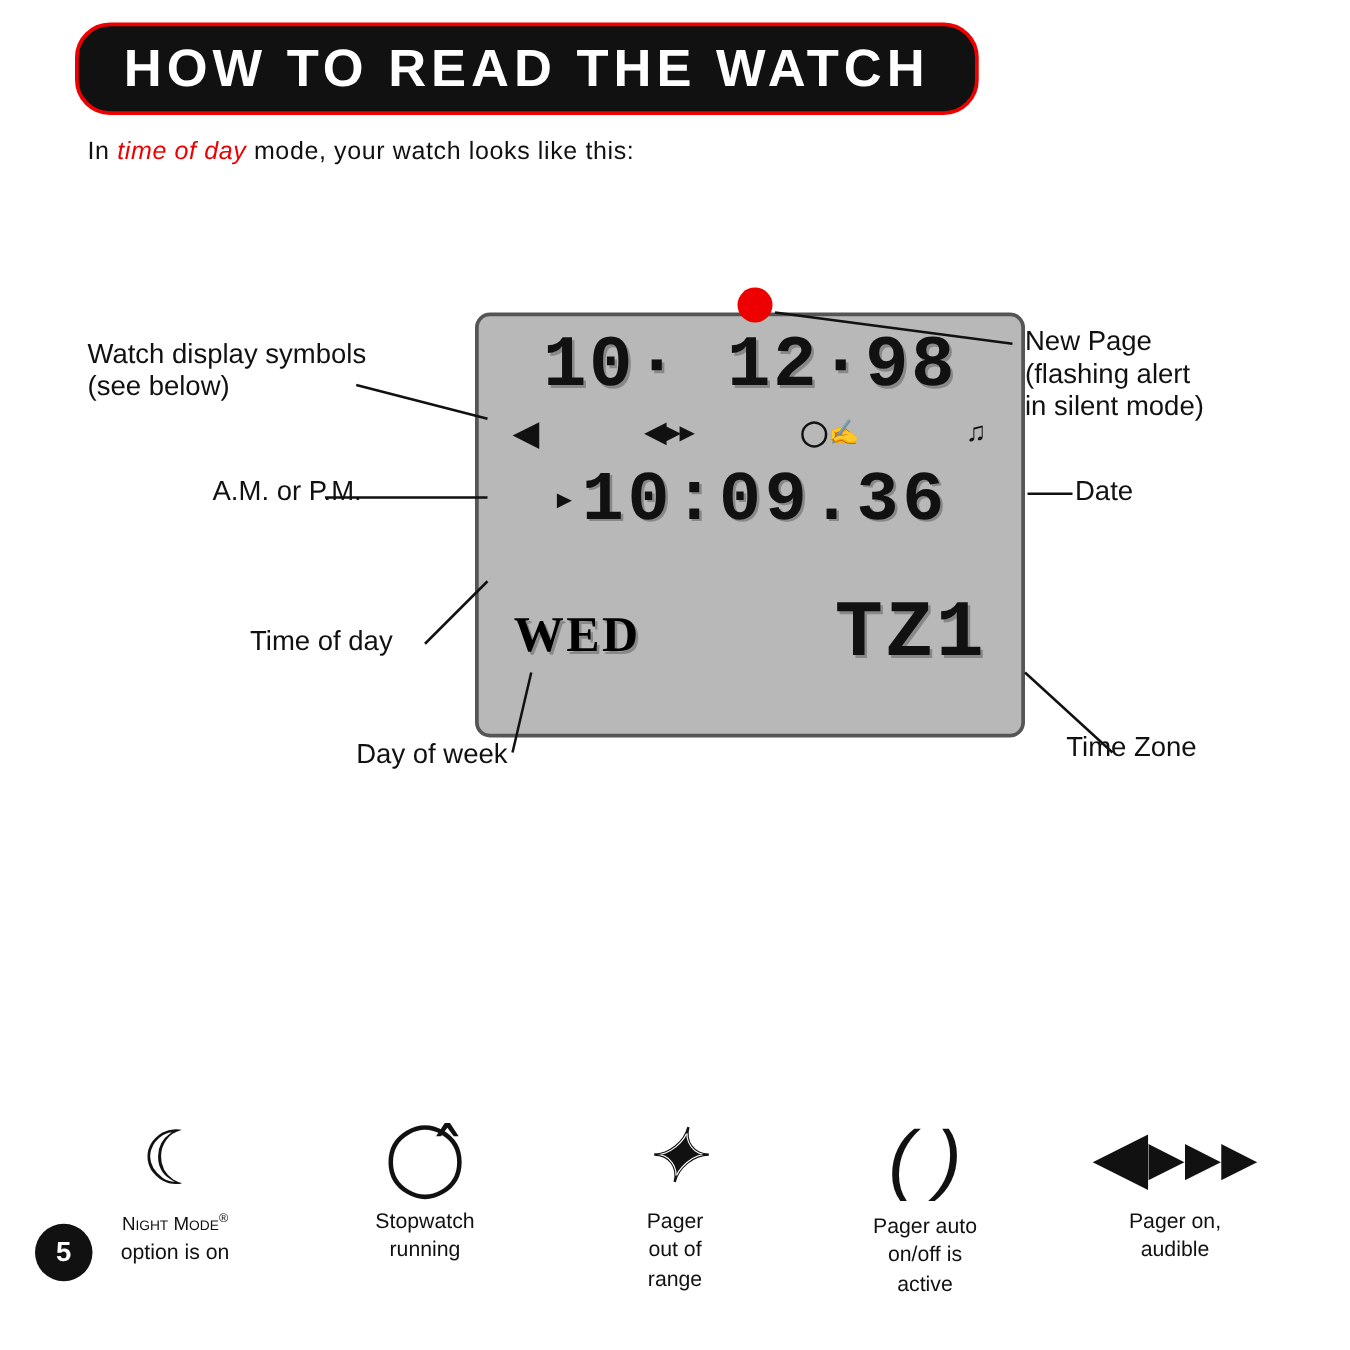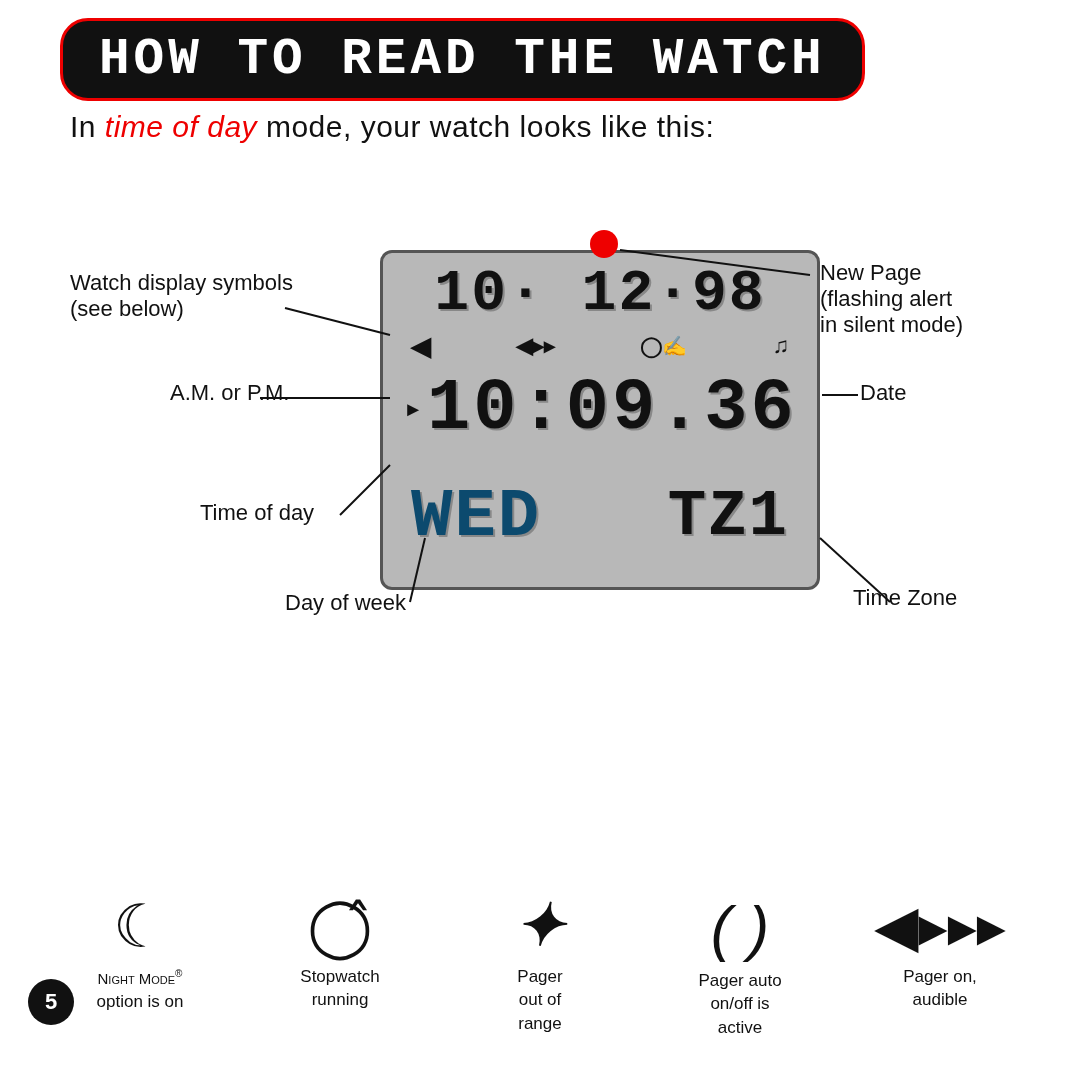--- a/index.html
+++ b/index.html
@@ -17,33 +17,33 @@
       position: absolute;
       top: 18px;
       left: 60px;
       background: #111;
       border: 3px solid #e00;
       border-radius: 28px;
       padding: 10px 36px;
     }
     .header-bar h1 {
       color: #fff;
-      font-size: 51px;
+      font-size: 42px;
       font-weight: 900;
       letter-spacing: 4px;
-      font-family: Liberation Mono, monospace;
+      font-family: Liberation Sans, sans-serif;
       text-transform: uppercase;
     }
 
     
     .subtitle {
       position: absolute;
       top: 110px;
       left: 70px;
-      font-size: 30px;
+      font-size: 20px;
       font-weight: 400;
       color: #111;
       letter-spacing: 0.5px;
     }
     .subtitle .highlight {
       color: #e00;
       font-style: italic;
     }
 
     
@@ -102,39 +102,39 @@
 
     .watch-time-row {
       display: flex;
       justify-content: center;
       align-items: center;
       padding: 4px 18px 0 18px;
       flex: 0 0 auto;
     }
     .watch-time-display {
       font-family: 'Courier New', monospace;
-      font-size: 72px;
+      font-size: 56px;
       font-weight: 900;
       color: #111;
       letter-spacing: 3px;
       text-shadow: 2px 2px 0 #888;
     }
 
     .watch-bottom-row {
       display: flex;
       justify-content: space-between;
       align-items: center;
       padding: 4px 28px 8px 28px;
       flex: 1;
     }
     .watch-day-display {
-      font-family: Liberation Mono, monospace;
-      font-size: 69px;
-      font-weight: 900;
-      color: #0c4a6e;
+      font-family: Liberation Serif, serif;
+      font-size: 40px;
+      font-weight: 900;
+      color: #000000;
       letter-spacing: 2px;
       text-shadow: 2px 2px 0 #888;
     }
     .watch-tz-display {
       font-family: 'Courier New', monospace;
       font-size: 64px;
       font-weight: 900;
       color: #111;
       letter-spacing: 2px;
       text-shadow: 2px 2px 0 #888;

